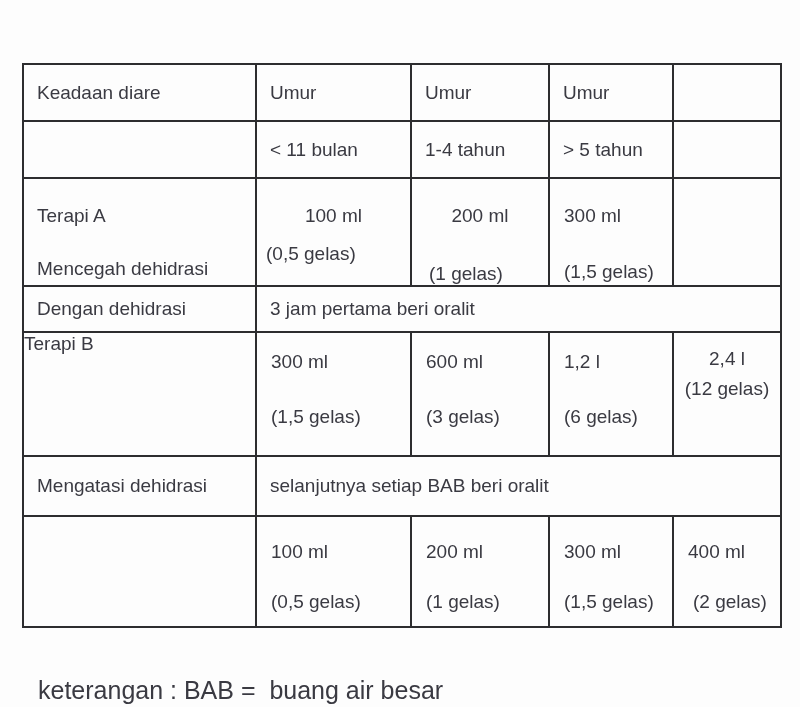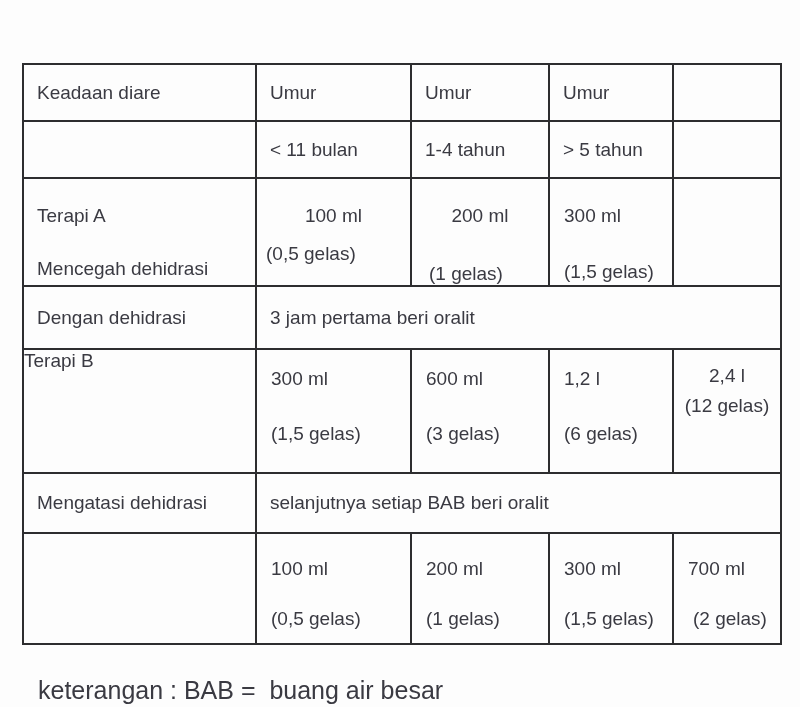--- a/index.html
+++ b/index.html
@@ -131,21 +131,21 @@
       </td>
       <td class="va-top">
         <div class="tl r4c4">
           <span class="l1">300 ml</span>
           <span class="l2">(1,5 gelas)</span>
         </div>
       </td>
       <td></td>
     </tr>
 
-    <tr style="height:63px">
+    <tr style="height:46px">
       <td class="pl">Dengan dehidrasi</td>
       <td class="pl" colspan="4">3 jam pertama beri oralit</td>
     </tr>
 
     <tr style="height:124px">
       <td class="va-top lbl-terapiB">Terapi B</td>
       <td class="va-top">
         <div class="tl r6">
           <span class="l1">300 ml</span>
           <span class="l2">(1,5 gelas)</span>
@@ -191,21 +191,21 @@
         </div>
       </td>
       <td class="va-top">
         <div class="tl r8">
           <span class="l1">300 ml</span>
           <span class="l2">(1,5 gelas)</span>
         </div>
       </td>
       <td class="va-top">
         <div class="tl r8 r8c5">
-          <span class="l1">700 ml</span>
+          <span class="l1">400 ml</span>
           <span class="l2">(2 gelas)</span>
         </div>
       </td>
     </tr>
   </tbody>
     </table>
 
   <div class="footnote">keterangan : BAB =  buang air besar</div>
 
 </div>

